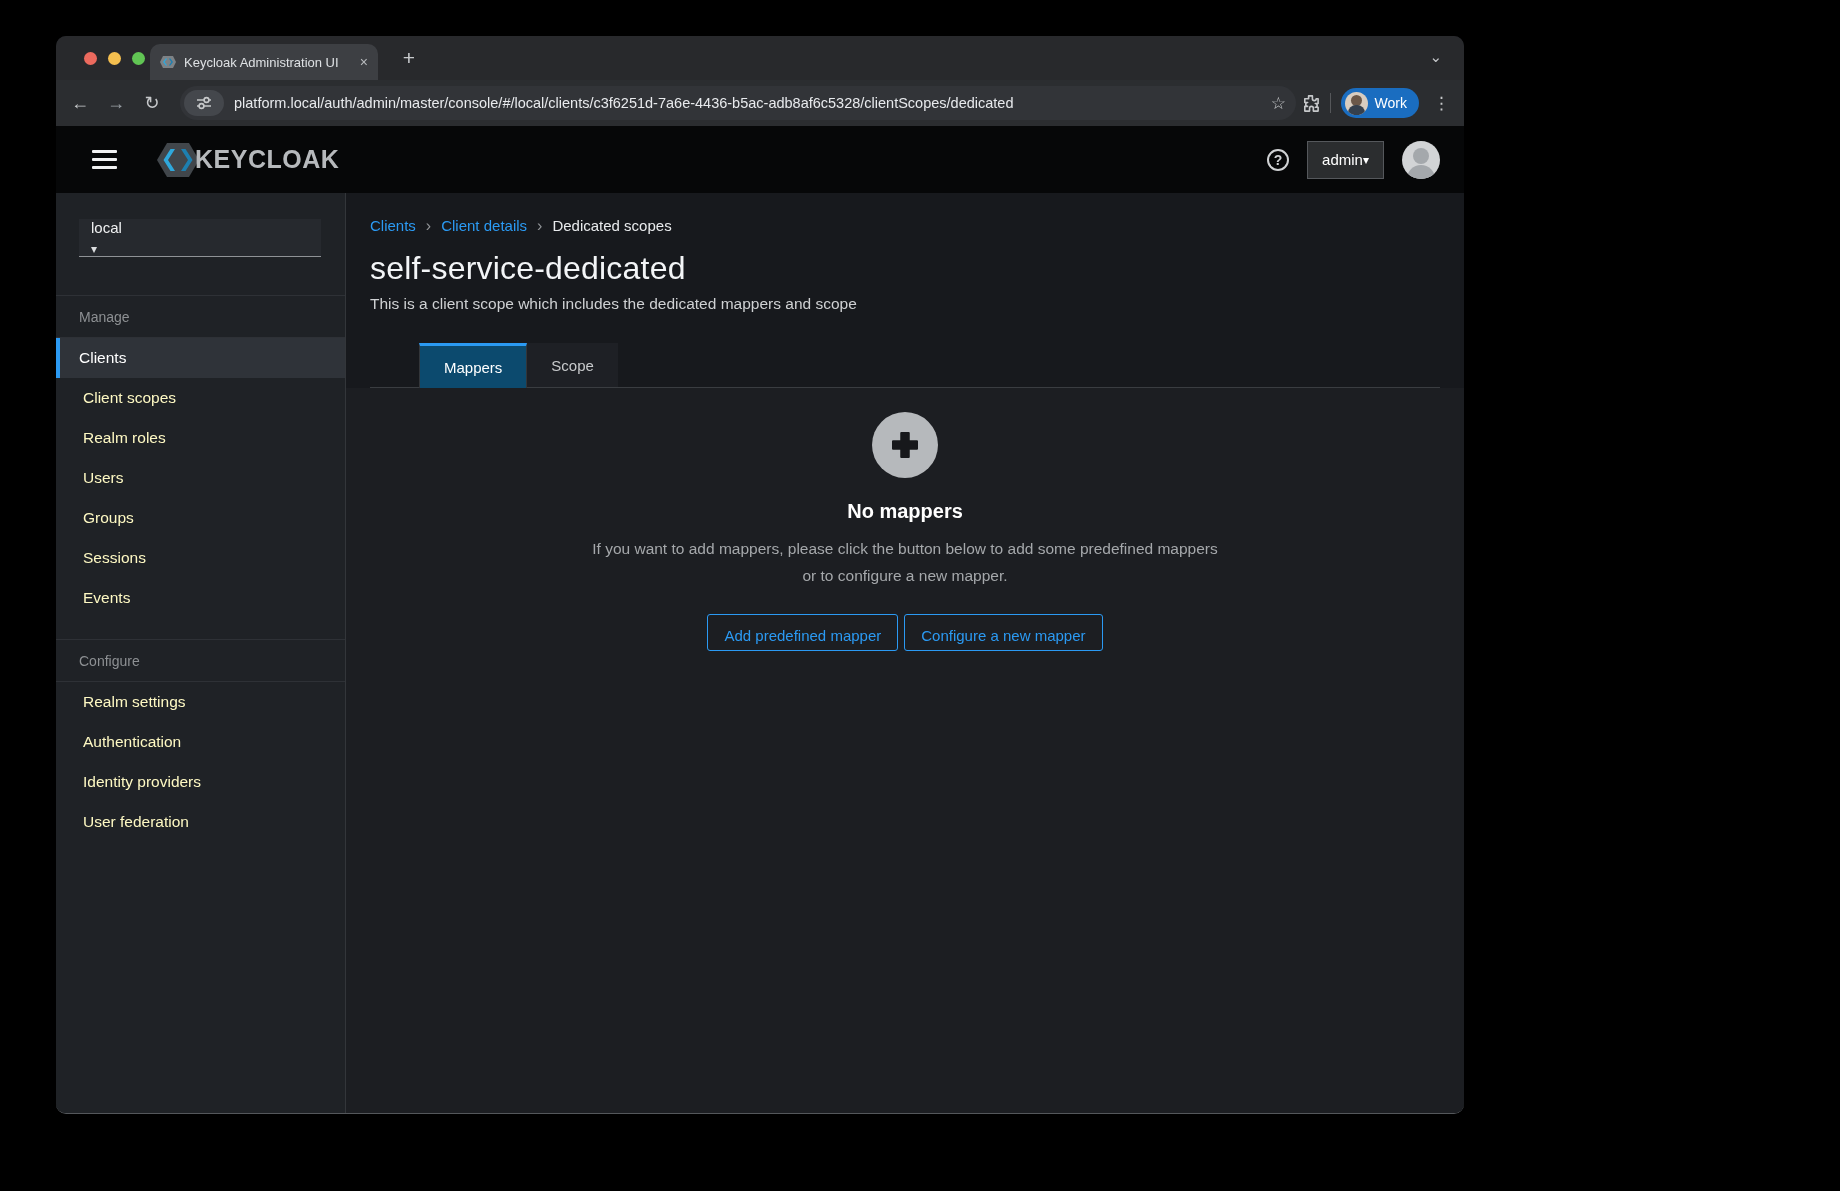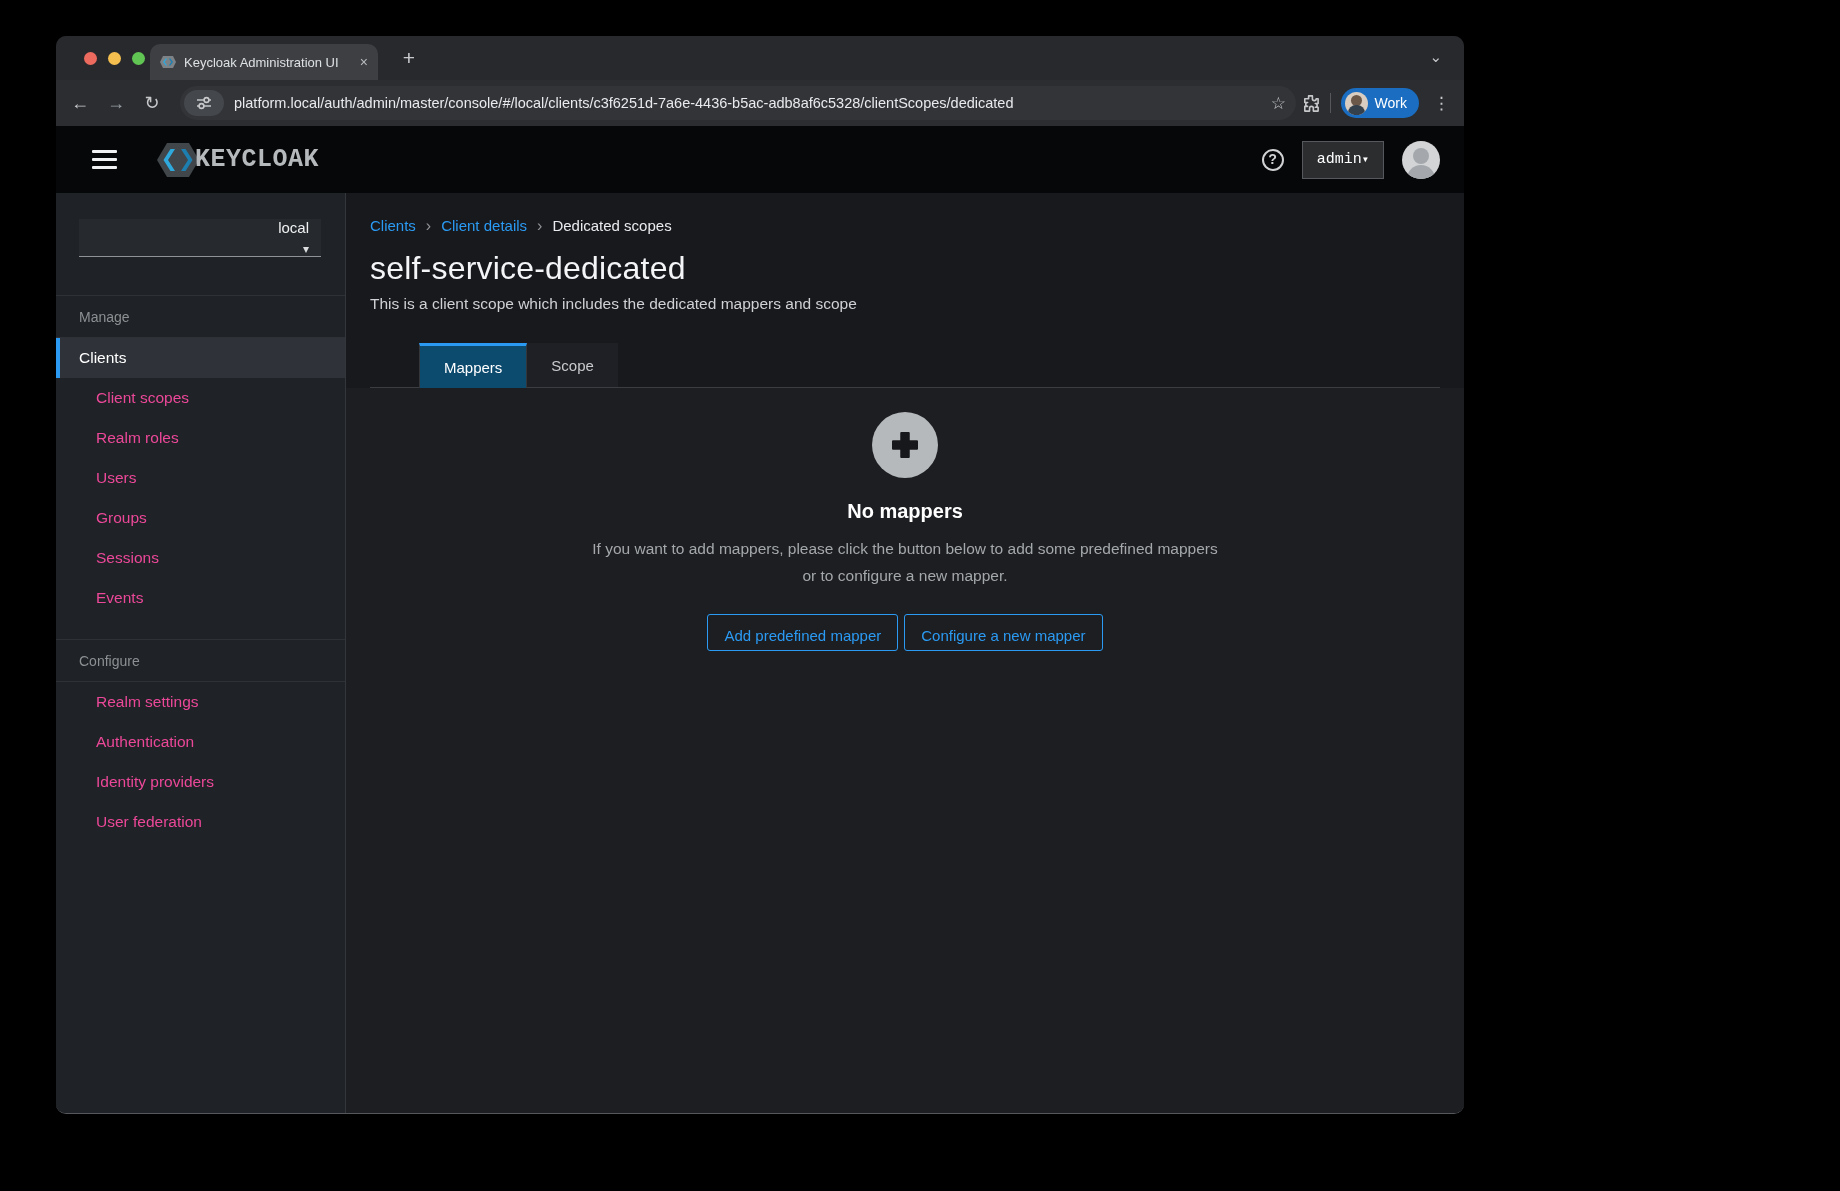--- a/index.html
+++ b/index.html
@@ -43,21 +43,21 @@
     position:relative; }
   .profile .pav::before{ content:""; position:absolute; left:6px; top:3px; width:11px; height:11px;
     border-radius:50%; background:#6b5849;}
   .profile .pav::after{ content:""; position:absolute; left:3px; top:13px; width:17px; height:12px;
     border-radius:8px 8px 0 0; background:#35404d;}
   .profile .plabel { font-size:14px; color:#fff; }
   .dots { font-size:17px; color:#c6c8ca; padding:0 4px; }
 
   
   .masthead { height:67px; background:#060708; flex:0 0 67px; display:flex; align-items:center;
-    padding:0 24px 0 36px;font-family:Liberation Mono, monospace; }
+    padding:0 24px 0 36px; }
   .burger { width:25px; display:flex; flex-direction:column; gap:5px; margin-right:38px; }
   .burger i { display:block; height:3px; background:#f0f1f2; border-radius:1px; }
   .brand { display:flex; align-items:center; gap:0px; }
   .brand .brandtext { font-size:25px; font-weight:700; letter-spacing:0.5px; color:#b6b9bc;
     margin-left:-6px; }
   .mh-right { margin-left:auto; display:flex; align-items:center; gap:18px; }
   .helpicon { width:22px; height:22px; border:2px solid #cfd1d3; border-radius:50%; color:#cfd1d3;
     font-size:14px; font-weight:700; display:flex; align-items:center; justify-content:center; }
   .userdd { height:38px; background:#2b2d2f; border:1px solid #55585c; display:flex; align-items:center;
     padding:0 14px;justify-content:space-between; }
@@ -69,28 +69,28 @@
   .avatar::after { content:""; position:absolute; left:5px; top:24px; width:28px; height:18px;
     border-radius:14px 14px 0 0; background:#a4a8ac; }
 
   
   .appbody { flex:1; display:flex; min-height:0; }
 
   
   .sidebar { width:290px; flex:0 0 290px; background:#1f2226; border-right:1px solid #33363a;
     display:flex; flex-direction:column; }
   .realmbox { margin:26px 24px 0 23px; height:38px; background:#26292e;
-    border-bottom:1px solid #8f9296; display:flex; align-items:flex-end; padding:0 12px;flex-direction:column; }
+    border-bottom:1px solid #8f9296; display:flex; align-items:flex-start; padding:0 12px;flex-direction:column; }
   .realmbox .rname { flex:1; font-size:15px; color:#f0f1f2; }
   .realmbox .caret { font-size:12px; color:#dcdee0; }
   .navdivider { height:1px; background:#2e3136; margin-top:0; }
   .d1 { margin-top:38px; }
   .sectlabel { font-size:14px; color:#8d9093; padding:13px 0 12px 23px; }
-  .navitem { height:40px; display:flex; align-items:center; padding-left:36px; font-size:15.5px;
-    color:#ec4899; border-left:4px solid transparent; }
+  .navitem { height:40px; display:flex; align-items:center; padding-left:23px; font-size:15.5px;
+    color:#fef9c3; border-left:4px solid transparent; }
   .navitem.active { background:#2f3339; border-left:4px solid #2b9af3; color:#fff; padding-left:19px; }
   .gap-config { margin-top:21px; }
 
   
   .content { flex:1; display:flex; flex-direction:column; min-width:0; background:#17191d; }
   .pagehead { padding:24px 24px 0 24px; }
   .breadcrumb { display:flex; align-items:center; gap:10px; font-size:15px; }
   .breadcrumb a { color:#2b9af3; text-decoration:none; }
   .breadcrumb .bsep { color:#909396; font-size:16px; line-height:1; }
   .breadcrumb .bcur { color:#e9ebed; }

